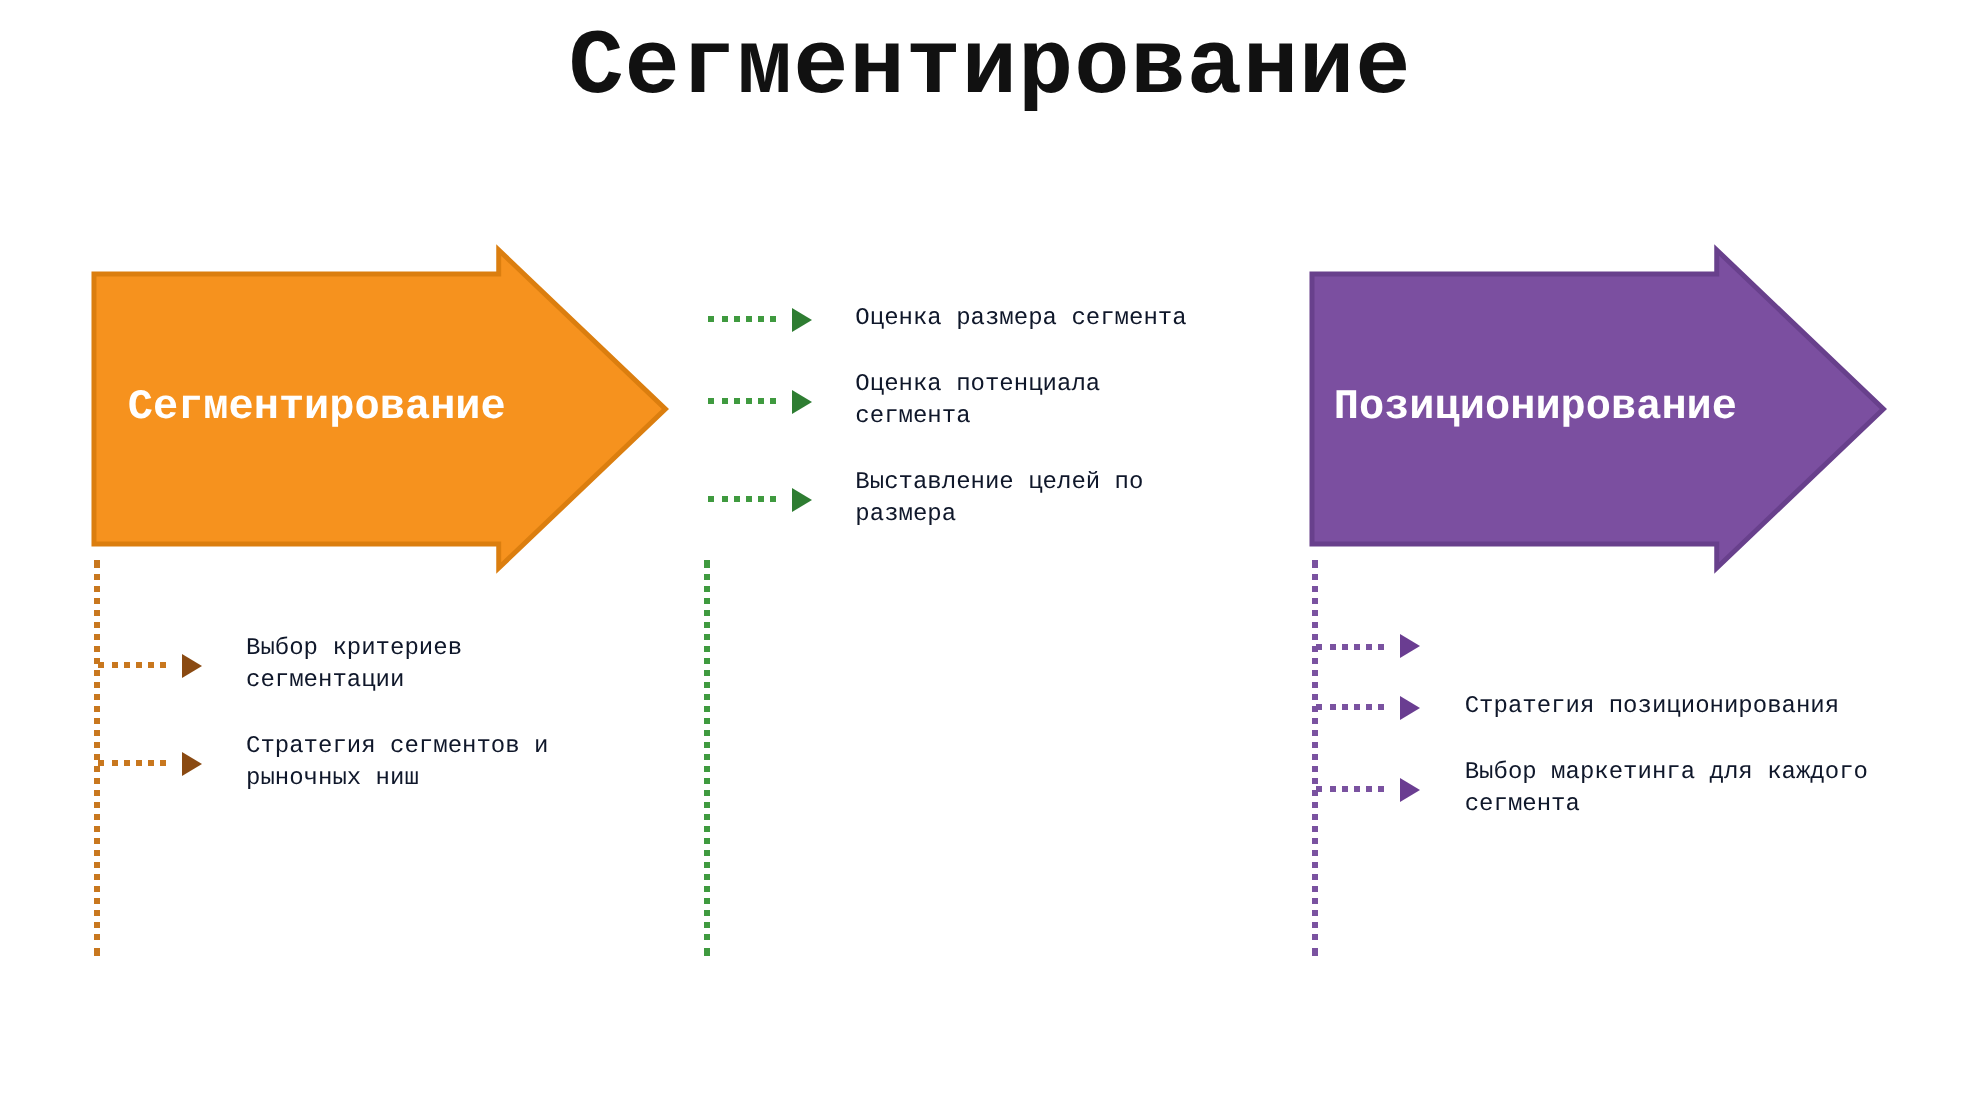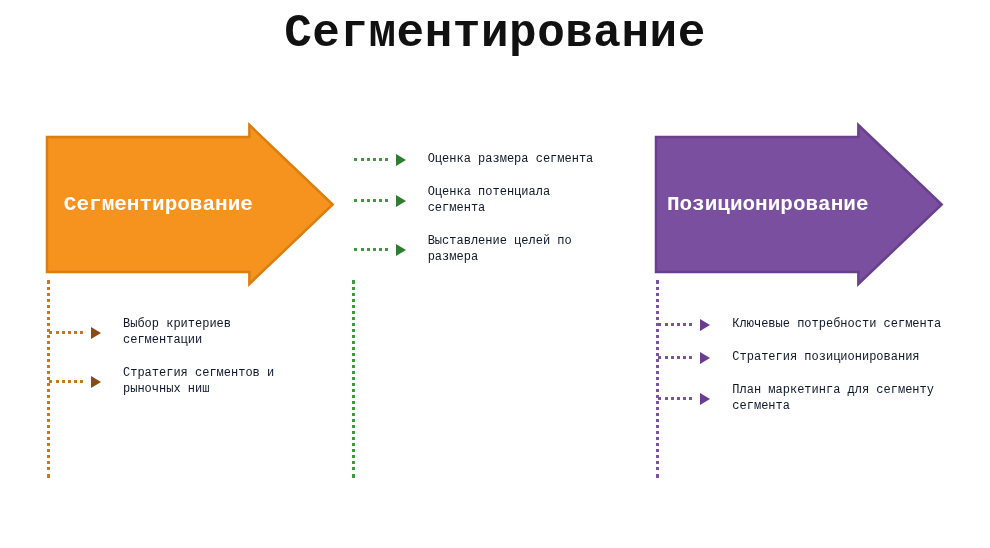--- a/index.html
+++ b/index.html
@@ -152,29 +152,28 @@
         <svg class="arrow" viewBox="0 0 293 165" preserveAspectRatio="none">
           <polygon points="2,15 206,15 206,3 290,82.5 206,162 206,150 2,150" stroke-width="2.5"></polygon>
         </svg>
         <div class="arrow-label">Позиционирование</div>
       </div>
       <div class="vline"></div>
       <div class="items">
         <div class="item">
           <div class="connector"></div>
           <div class="bullet"></div>
-          <div class="item-text">Ключевые потребности сегмента</div>
         </div>
         <div class="item">
           <div class="connector"></div>
           <div class="bullet"></div>
           <div class="item-text">Стратегия позиционирования</div>
         </div>
         <div class="item">
           <div class="connector"></div>
           <div class="bullet"></div>
-          <div class="item-text">План маркетинга для сегменту сегмента</div>
+          <div class="item-text">Выбор маркетинга для каждого сегмента</div>
         </div>
       </div>
     </div>
 
   </div>
 </div>
 
 </body></html>

